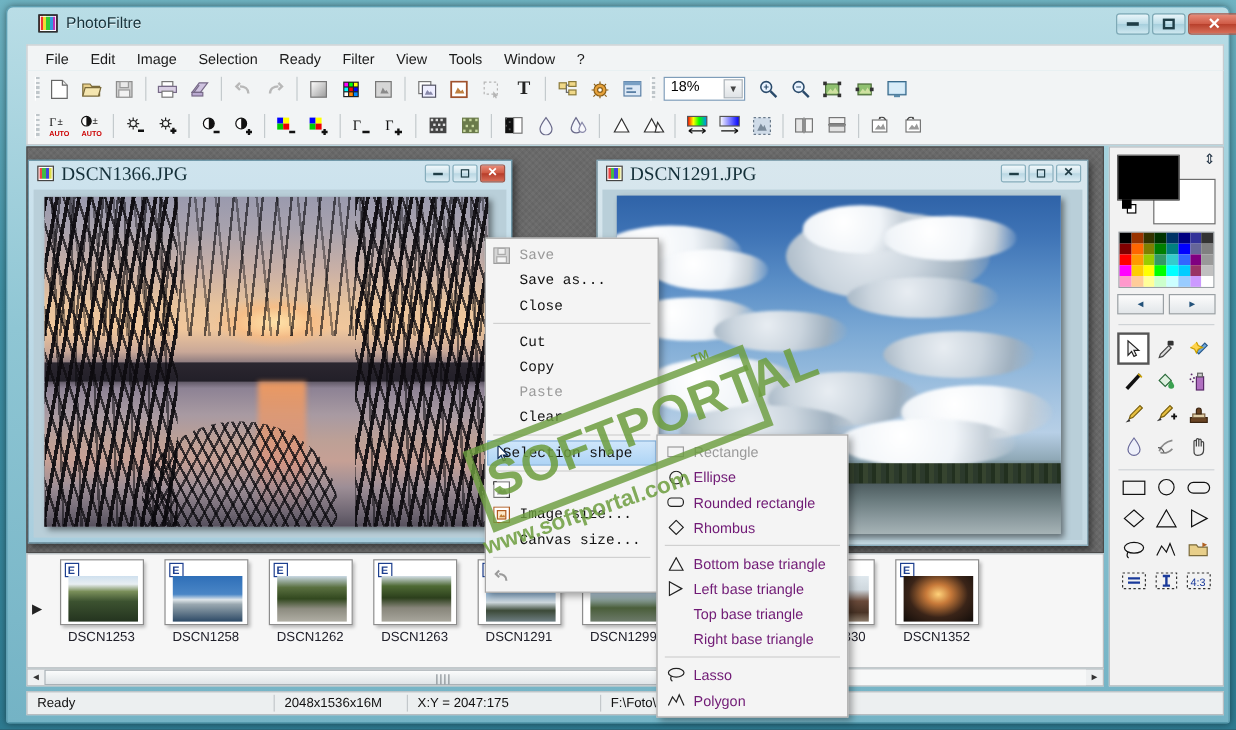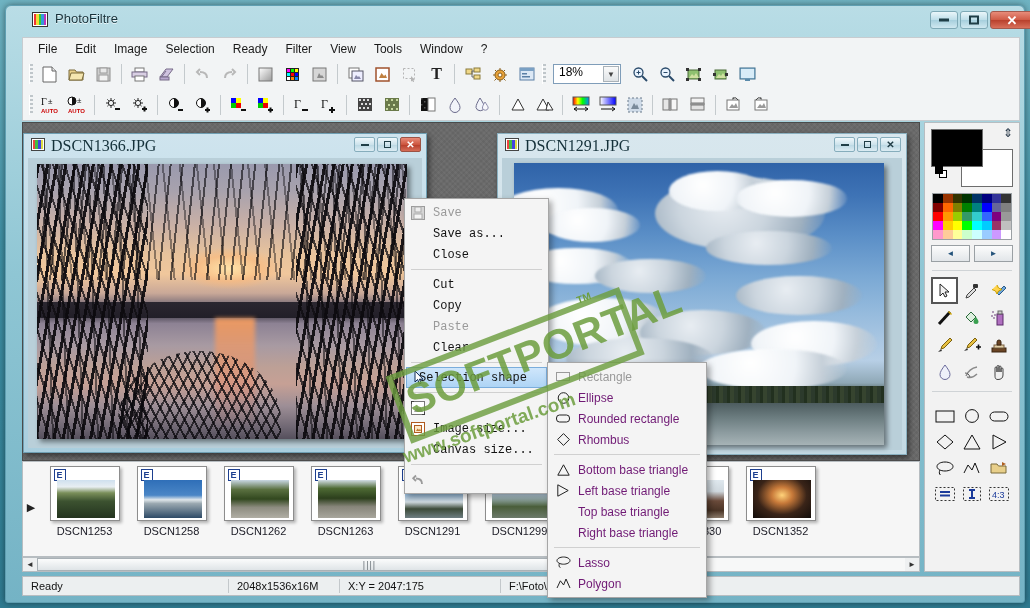--- a/index.html
+++ b/index.html
@@ -290,21 +290,21 @@
   }
   .pal-div { height: 1px; background: #cfd3d6; margin: 6px 7px; }
 
   .tools { display: grid; grid-template-columns: repeat(3, 1fr); padding: 0 6px; }
   .tool {
     height: 27px; display: flex; align-items: center; justify-content: center;
     font-size: 14px; color: #333;
   }
   .tool.sel { border: 2px solid #555; background: #fff; box-shadow: inset 1px 1px 0 #fff; }
   .shapes { display: grid; grid-template-columns: repeat(3, 1fr); padding: 0 6px; }
-  .shape { height: 26px; display: flex; align-items: flex-end; justify-content: center; }
+  .shape { height: 26px; display: flex; align-items: flex-start; justify-content: center; }
 
   svg.s { display: block; }
 
   
   .statusbar {
     position: absolute; left: 16px; top: 570px; width: 998px; height: 20px;
     background: #eceff0; border: 1px solid #b7bdc1; display: flex; align-items: center;
   }
   .st-cell { font-size: 11px; color: #111; padding: 0 8px; height: 100%; display: flex; align-items: center; }
   .st-sep { width: 1px; height: 14px; background: #c3c8cb; }

